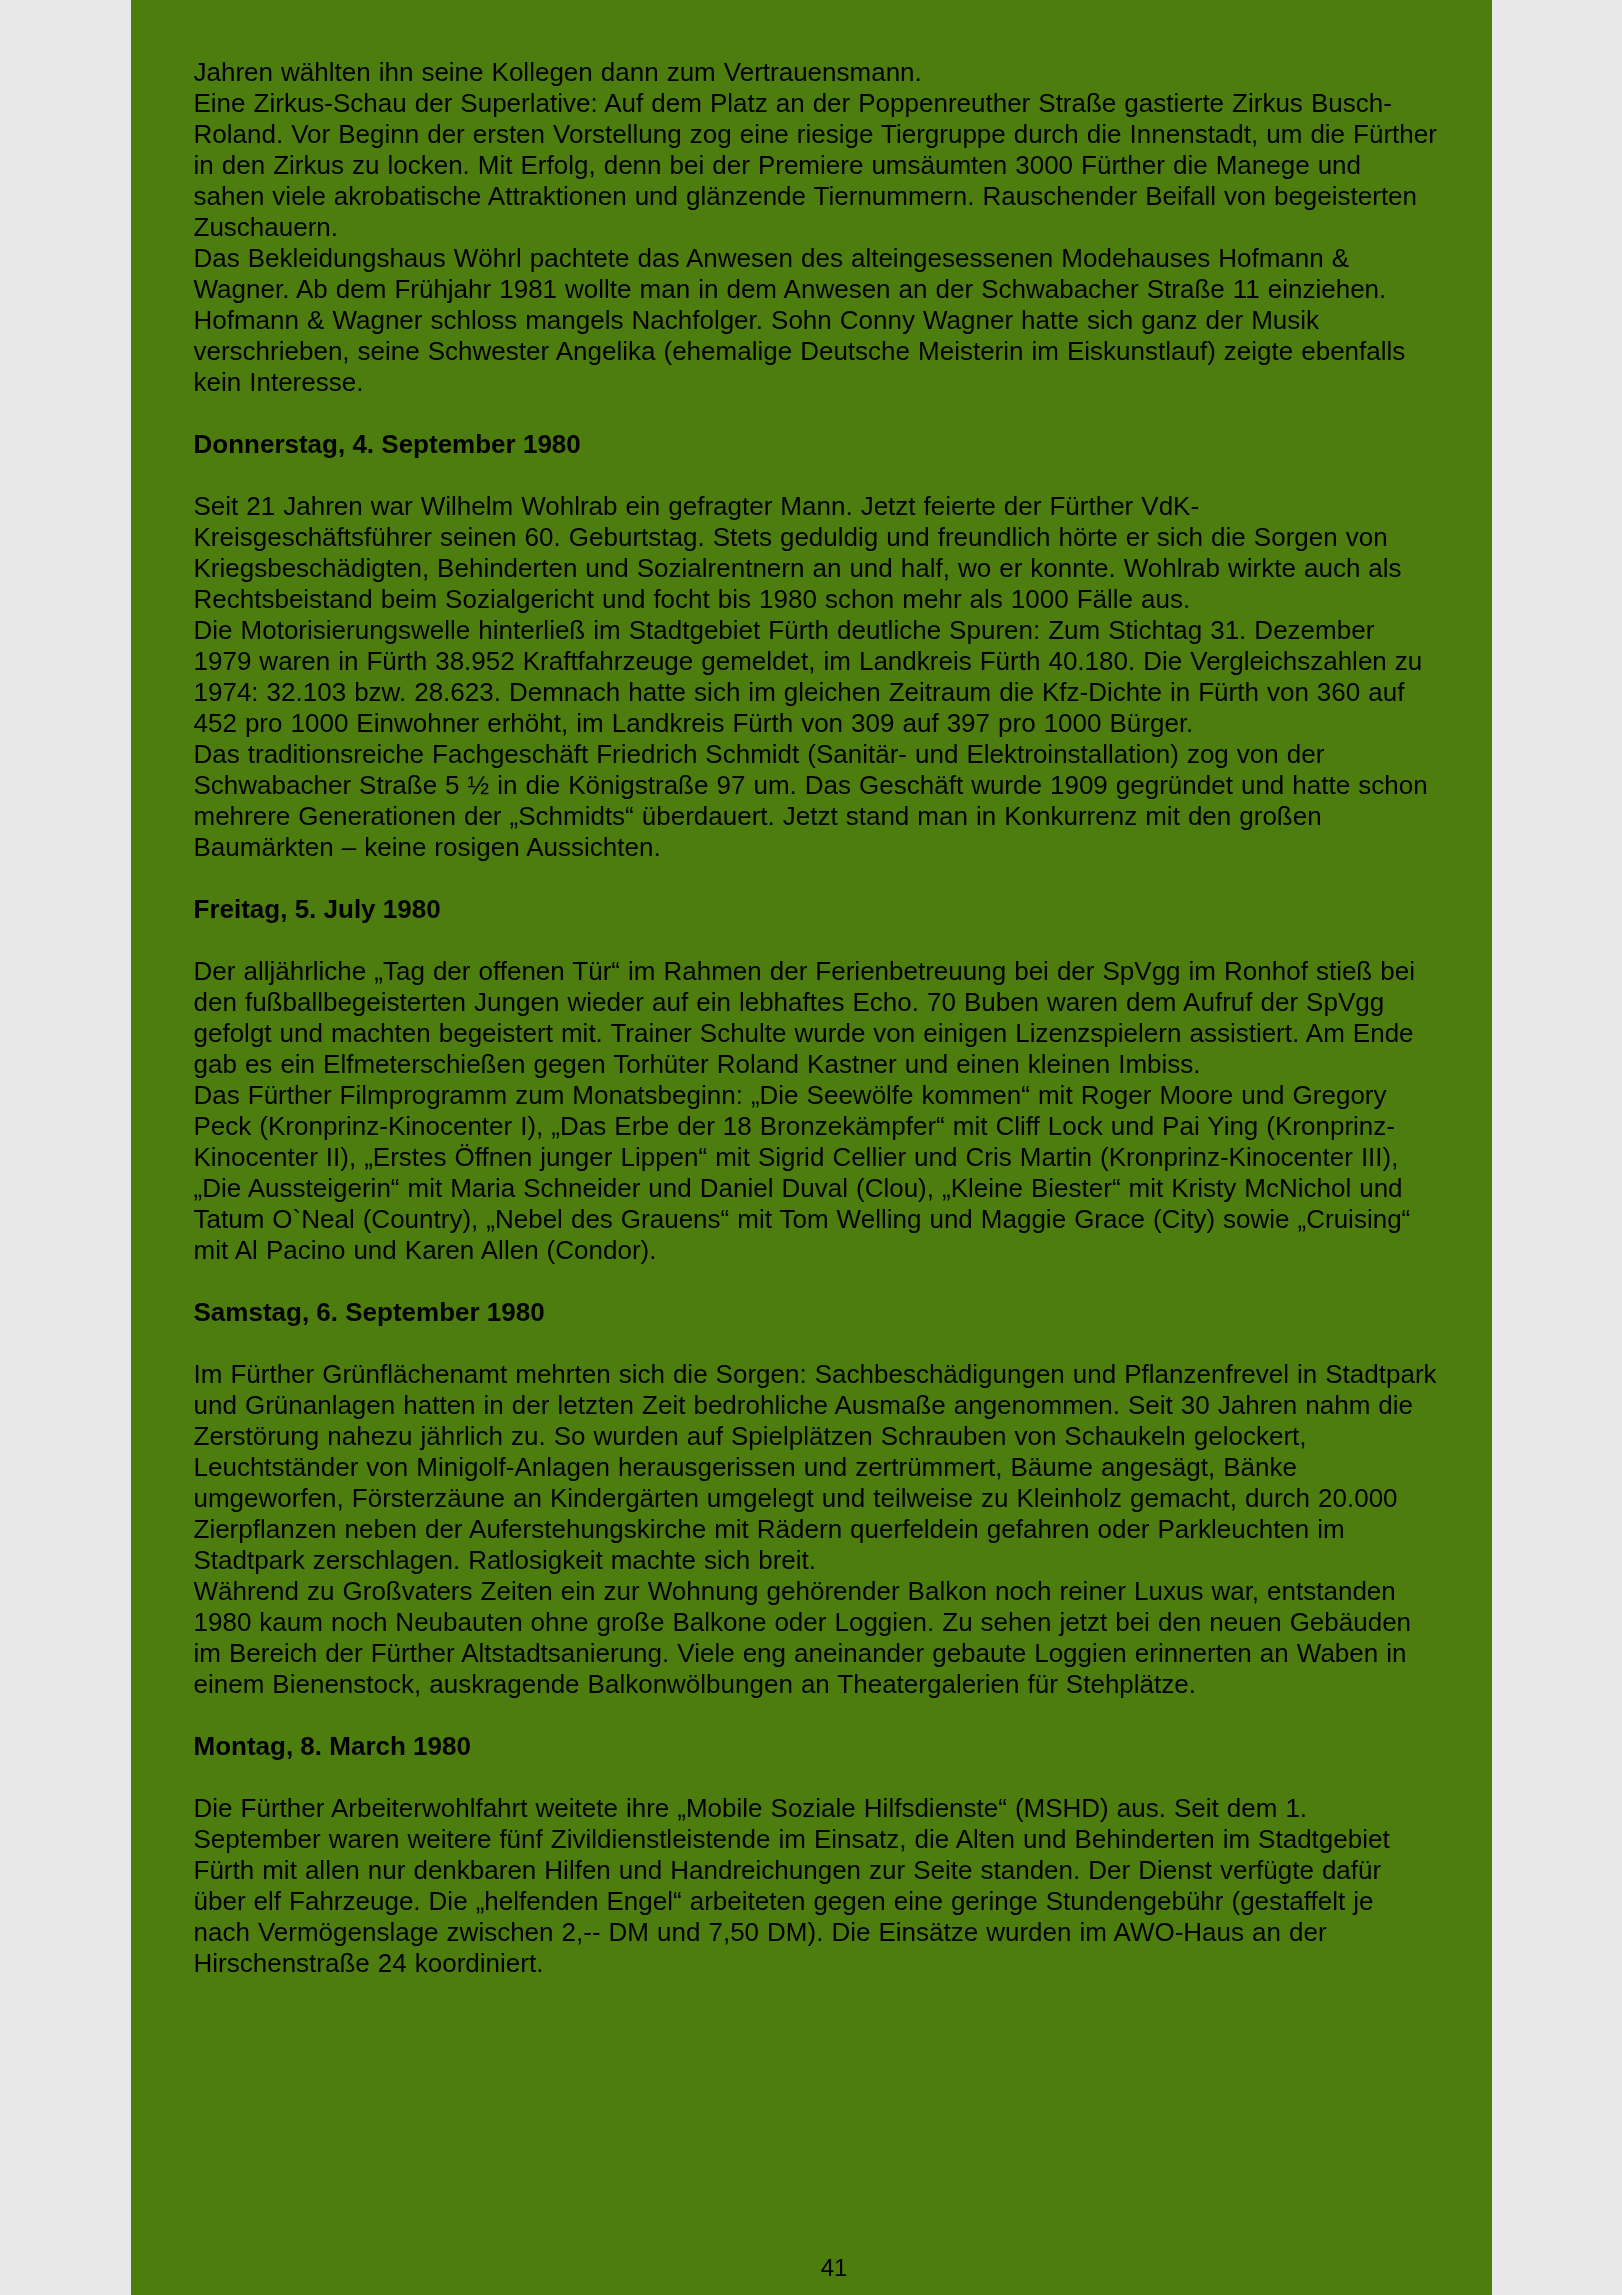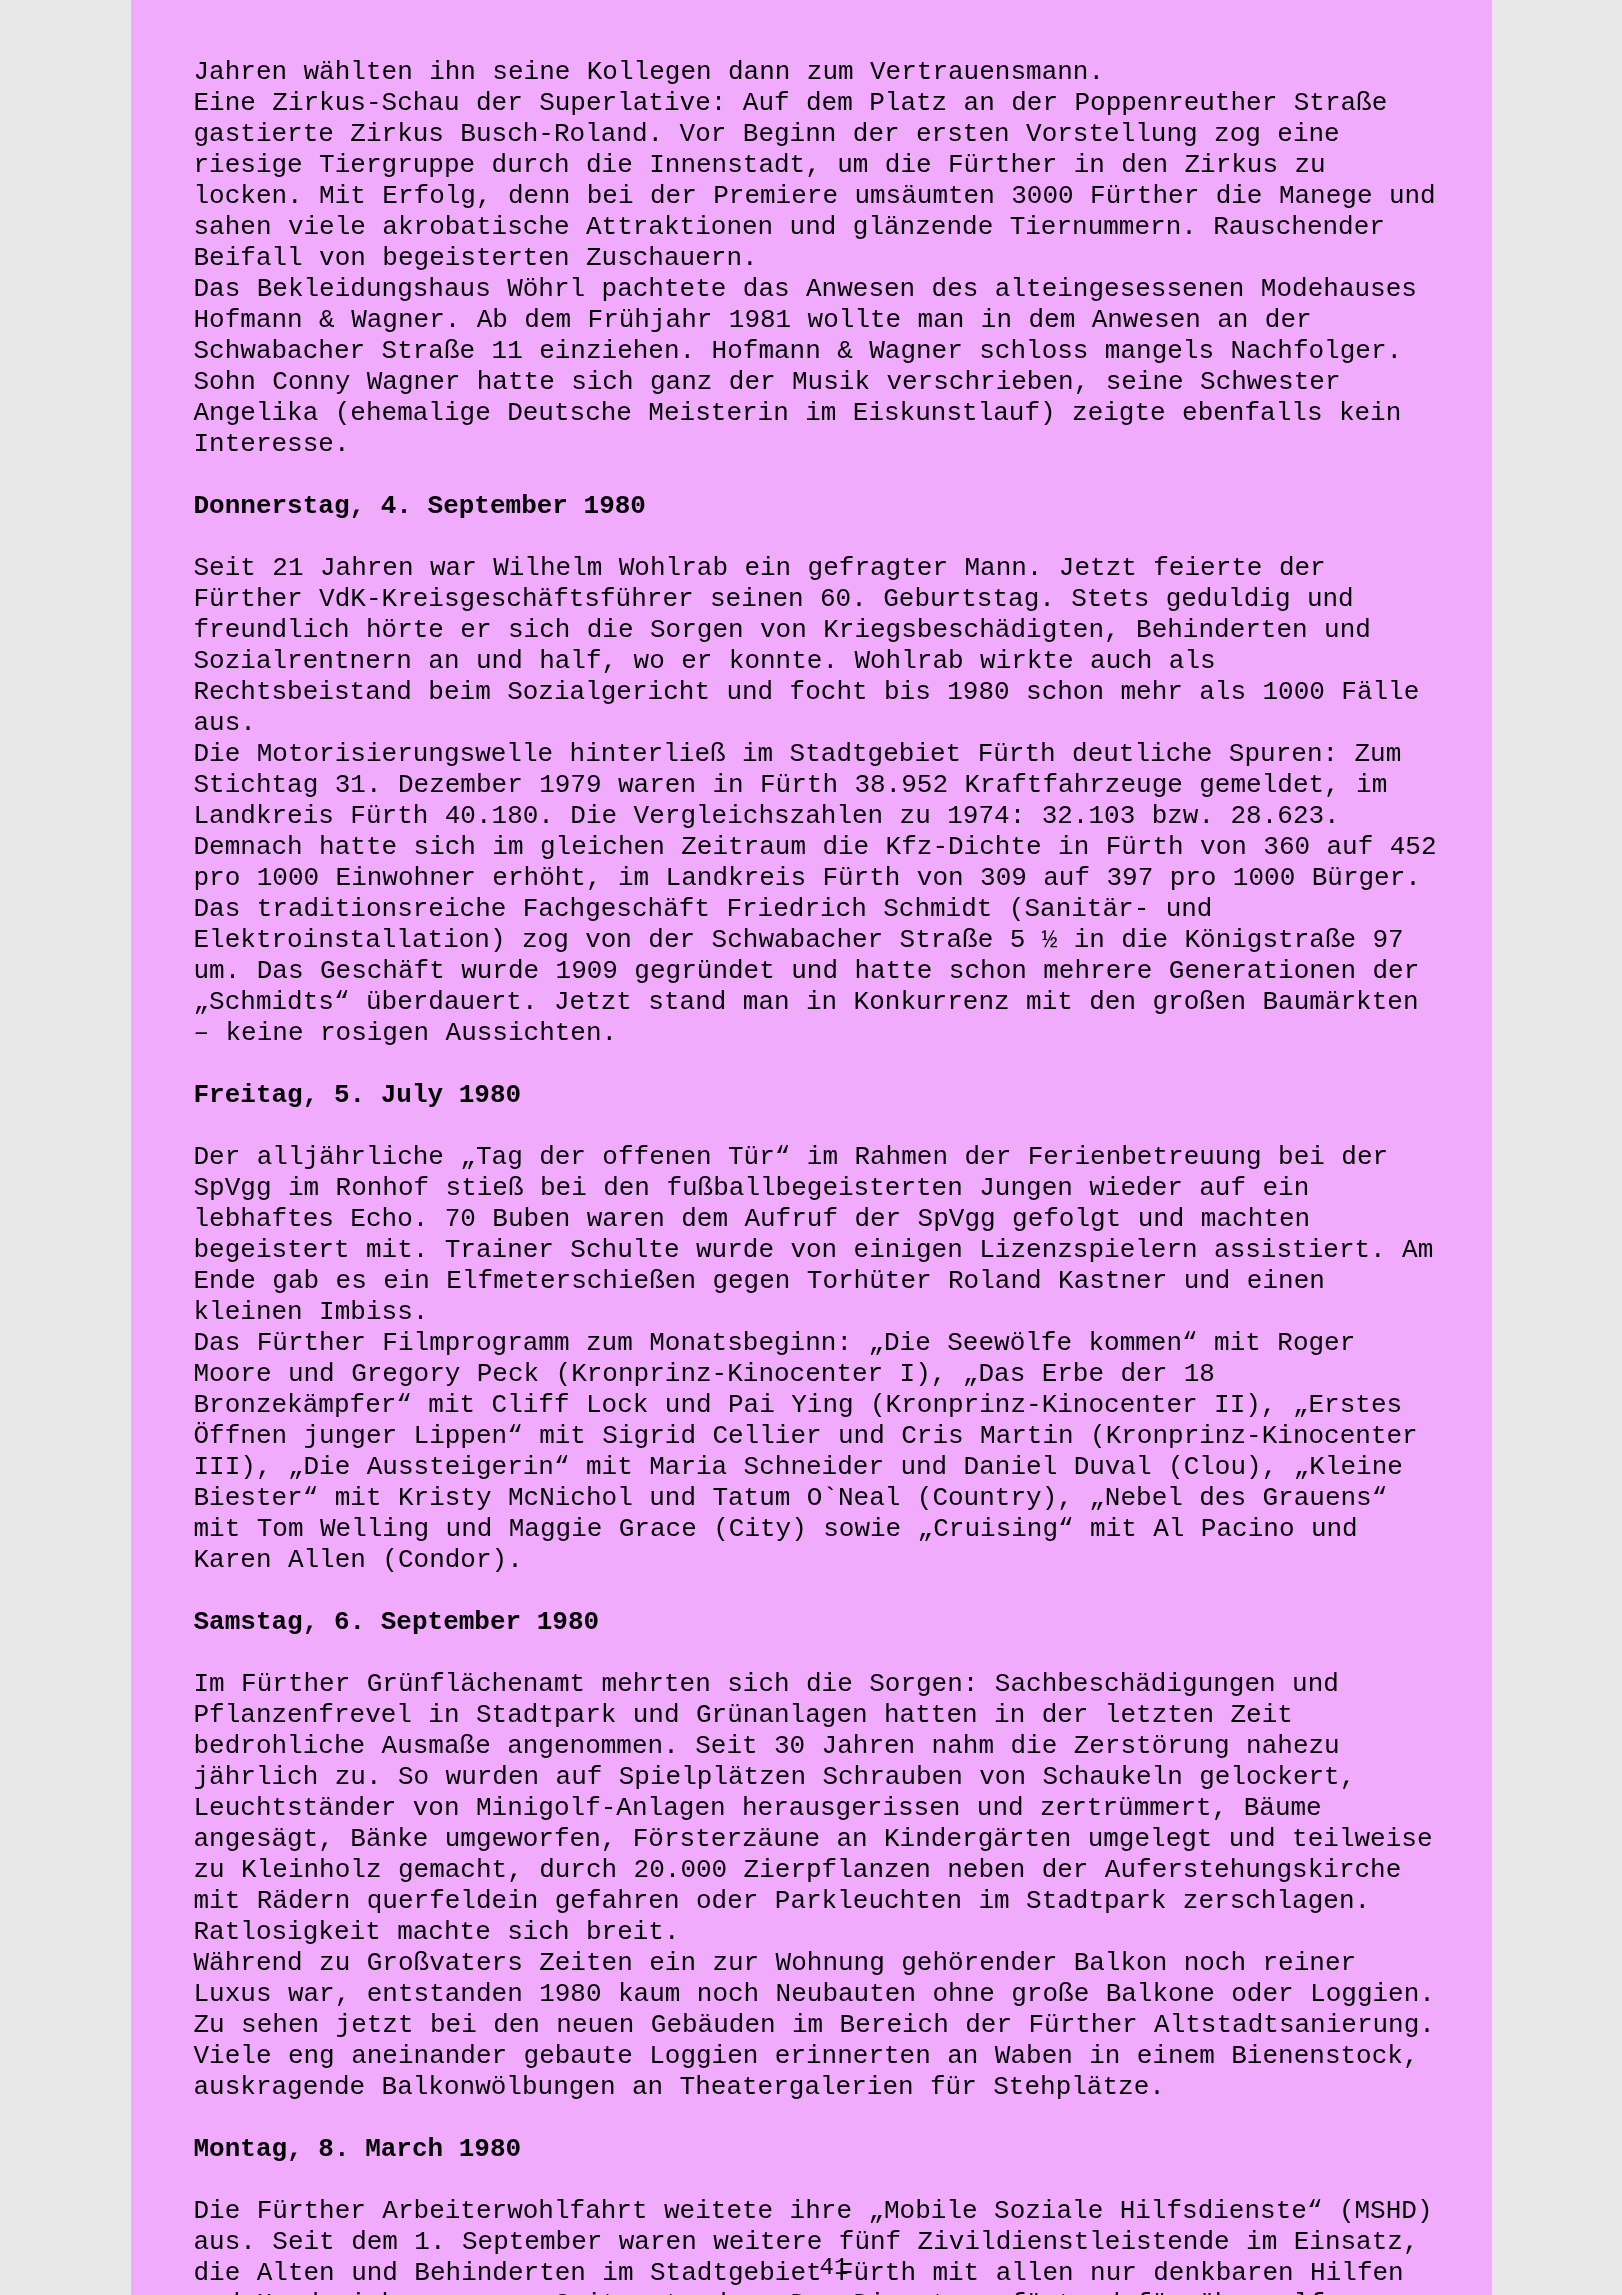--- a/index.html
+++ b/index.html
@@ -5,23 +5,23 @@
   html, body {
     margin: 0;
     padding: 0;
     background: #e8e8e8;
   }
   .page {
     position: relative;
     width: 1361px;
     height: 2295px;
     margin: 0 auto;
-    background: #f0abfc;
+    background: #4d7c0f;
     color: #000000;
-    font-family: Liberation Mono, monospace;
+    font-family: Liberation Sans, sans-serif;
     box-sizing: border-box;
     padding: 57px 54px 0 63px;
     overflow: hidden;
   }
   .para {
     margin: 0;
     font-size: 26px;
     line-height: 31px;
     text-align: left;
     word-spacing: 0.8px;

